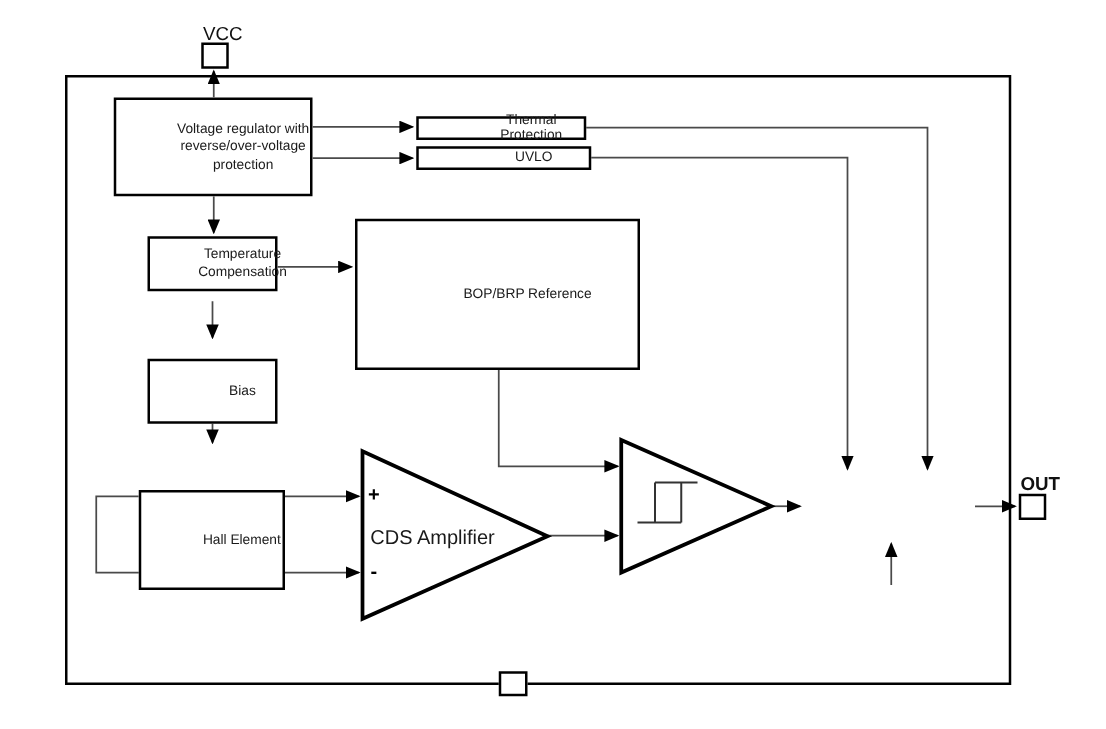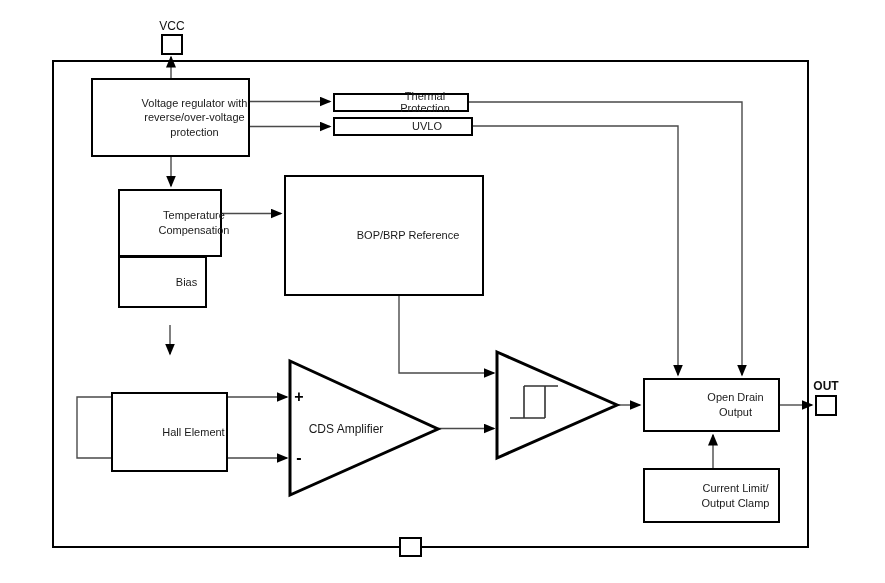--- a/index.html
+++ b/index.html
@@ -30,29 +30,29 @@
   }
   .block.slim { line-height: 1.05; }
   .pin {
     position: absolute;
     box-sizing: border-box;
     border: 2px solid #000000;
     background: #ffffff;
   }
   .pin-label {
     position: absolute;
-    font-size: 12px;
-    text-align: center;
+    font-size: 15px;
+    text-align: right;
     width: 44px;
     color: #111111;
     line-height: 1;
   }
   .amp-label {
     position: absolute;
-    font-size: 12px;
+    font-size: 16px;
     text-align: center;
     color: #1a1a1a;
     line-height: 1;
   }
   .amp-sign {
     position: absolute;
     font-size: 16px;
     font-weight: bold;
     color: #000000;
     width: 16px;
@@ -112,33 +112,30 @@
   </svg>
 
   <div class="block" style="left:91px; top:78px; width:159px; height:79px;">Voltage regulator with
 reverse/over-voltage
 protection</div>
 
   <div class="block slim" style="left:333px; top:93px; width:136px; height:19px;">Thermal Protection</div>
 
   <div class="block slim" style="left:333px; top:117px; width:140px; height:19px;">UVLO</div>
 
-  <div class="block" style="left:118px; top:189px; width:104px; height:68px;">Temperature
+  <div class="block" style="left:118px; top:189px; width:104px; height:44px;">Temperature
 Compensation</div>
 
-  <div class="block" style="left:284px; top:175px; width:200px; height:121px;">BOP/BRP Reference</div>
+  <div class="block" style="left:284px; top:175px; width:228px; height:121px;">BOP/BRP Reference</div>
 
-  <div class="block" style="left:118px; top:256px; width:89px; height:52px;">Bias</div>
+  <div class="block" style="left:118px; top:287px; width:104px; height:52px;">Bias</div>
 
   <div class="block" style="left:111px; top:357px; width:117px; height:80px;margin-top:35px;">Hall Element</div>
 
-  <div class="block" style="left:643px; top:378px; width:137px; height:54px;">Open Drain Output</div>
 
-  <div class="block" style="left:643px; top:468px; width:137px; height:55px;">Current Limit/
-Output Clamp</div>
 
   <div class="amp-sign" style="left:291px; top:389px;">+</div>
   <div class="amp-sign" style="left:291px; top:450px;">-</div>
   <div class="amp-label" style="left:296px; top:423px; width:100px;">CDS Amplifier</div>
 
   <div class="pin" style="left:161px; top:34px; width:22px; height:21px;"></div>
   <div class="pin-label" style="left:150px; top:20px;">VCC</div>
 
   <div class="pin" style="left:815px; top:395px; width:22px; height:21px;"></div>
   <div class="pin-label" style="left:804px; top:380px;font-weight:bold;">OUT</div>

